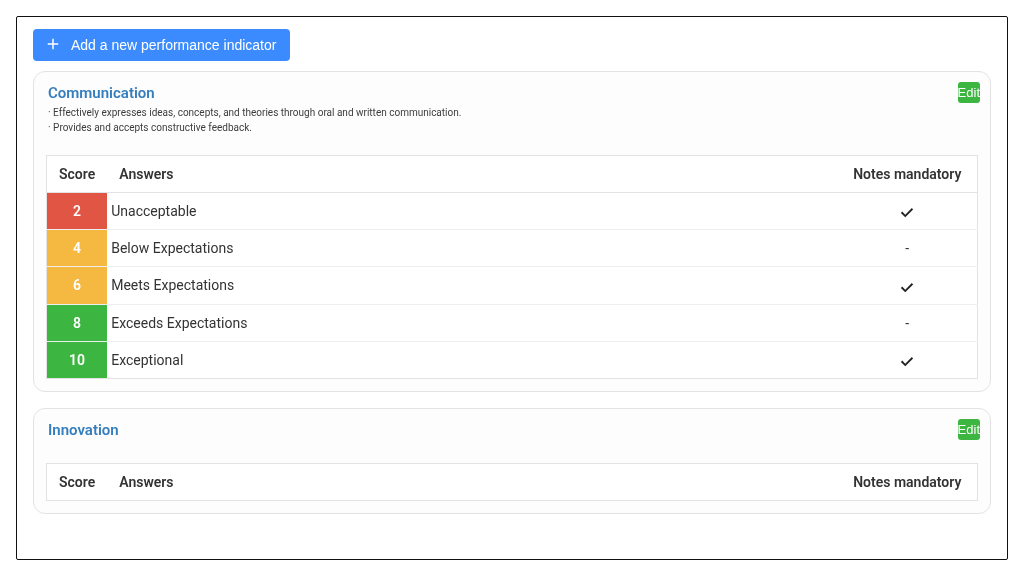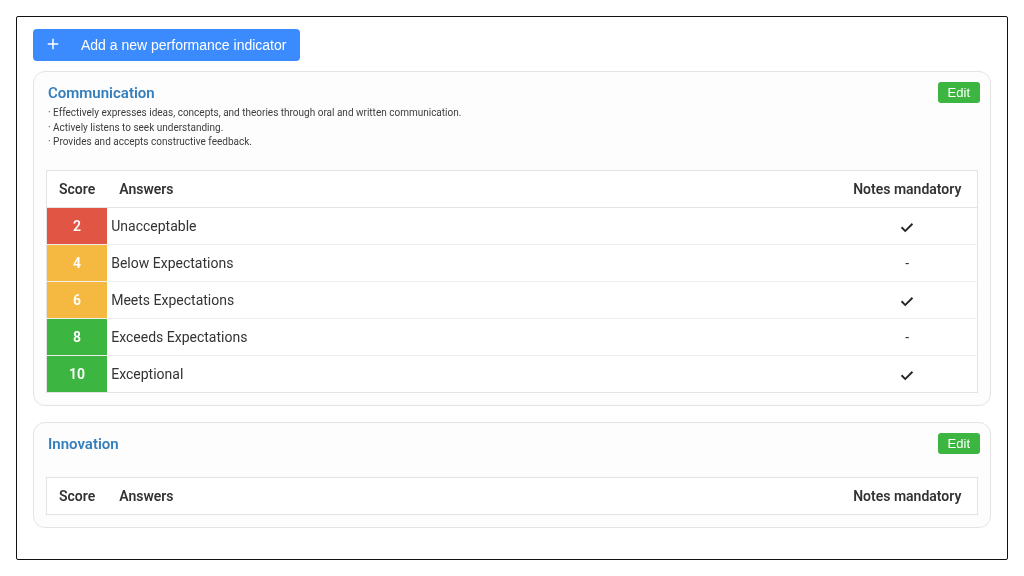--- a/index.html
+++ b/index.html
@@ -36,21 +36,21 @@
     .add-btn {
       background: #3b8bff;
       color: #fff;
       border: none;
       border-radius: 4px;
       padding: 8px 14px;
       font-size: 14px;
       cursor: pointer;
       display: inline-flex;
       align-items: center;
-      gap: 22px;
+      gap: 12px;
     }
     .add-btn svg {
       width: 12px;
       height: 12px;
       fill: #fff;
     }
     .section {
       border: 1px solid #e3e3e3;
       border-radius: 12px;
       margin-bottom: 16px;
@@ -68,21 +68,21 @@
       display: inline-block;
     }
     .edit-btn {
       position: absolute;
       top: 10px;
       right: 10px;
       background: #3cb541;
       color: #fff;
       border: none;
       border-radius: 3px;
-      padding: 3px 10px;
+      padding: 3px 0;
       font-size: 13px;
       cursor: pointer;
     }
     .desc-line {
       color: #3d3d3d;
       font-size: 10px;
       line-height: 1.45;
     }
     .desc-line::before {
       content: "· ";
@@ -151,21 +151,20 @@
       </span>
       <span>Add a new performance indicator</span>
     </button>
   </div>
 
   <div class="section">
     <div class="section-head">
       <a class="section-title">Communication</a>
       <button class="edit-btn">Edit</button>
       <div class="desc-line">Effectively expresses ideas, concepts, and theories through oral and written communication.</div>
-      <div class="desc-line">Actively listens to seek understanding.</div>
       <div class="desc-line">Provides and accepts constructive feedback.</div>
     </div>
     <table>
       <thead>
         <tr>
           <th class="score-col">Score</th>
           <th>Answers</th>
           <th class="notes-col">Notes mandatory</th>
         </tr>
       </thead>

